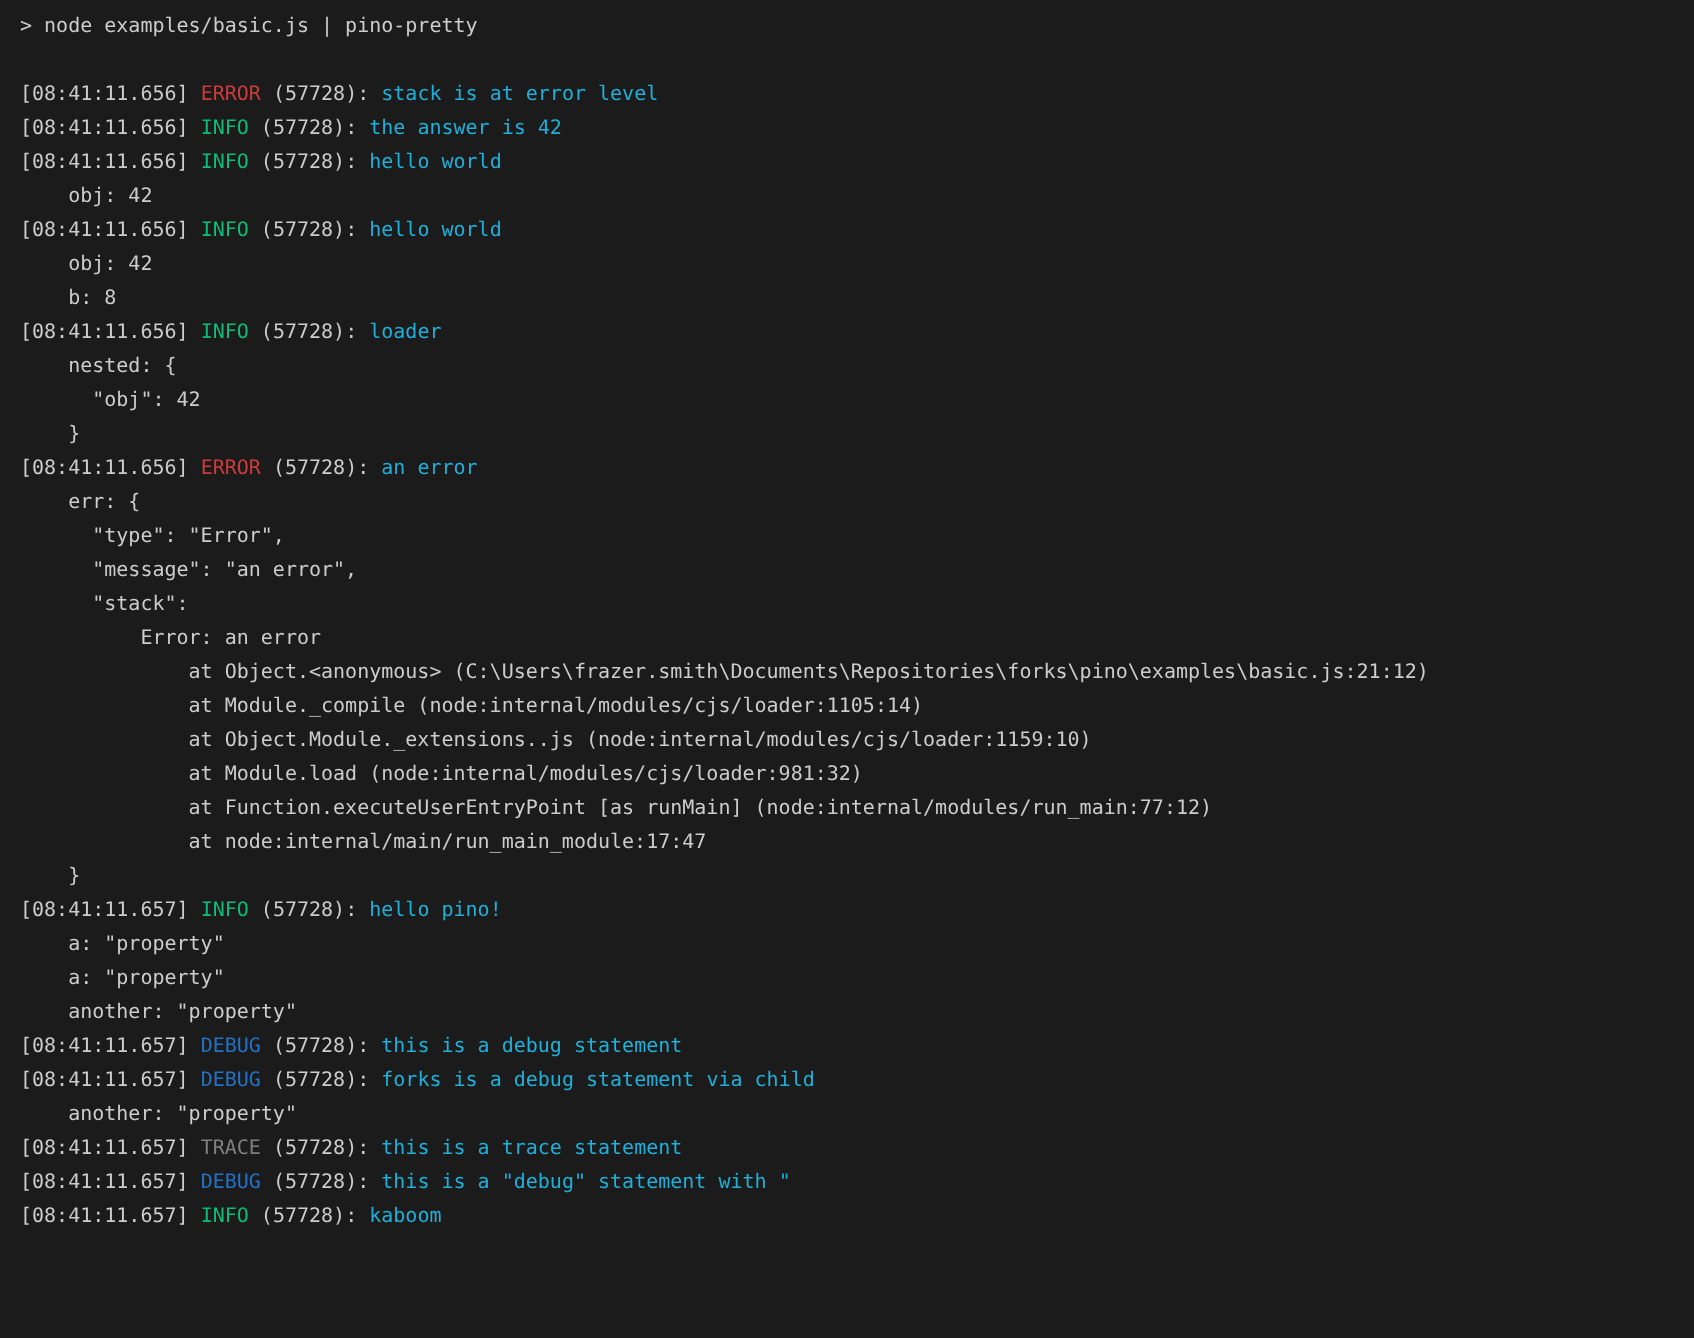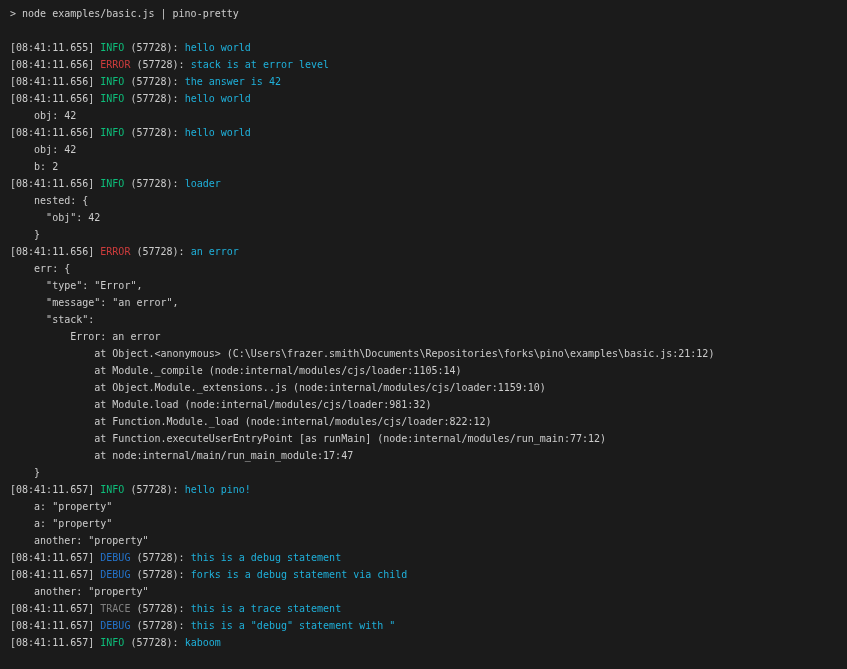--- a/index.html
+++ b/index.html
@@ -30,43 +30,41 @@
   .c-trace { color: var(--trace, #808080); }
   .c-msg   { color: var(--msg,   #1fb0da); }
 </style>
 </head>
 <body>
 
 <div class="terminal">
   <div class="line c-plain">&gt; node examples/basic.js | pino-pretty</div>
   <div class="line"></div>
   <div id="log-lines">
-      <div class="line"><span class="c-plain">[08:41:11.655] </span><span class="c-info">INFO</span><span class="c-plain"> (57728): </span><span class="c-msg">hello world</span></div>
       <div class="line"><span class="c-plain">[08:41:11.656] </span><span class="c-error">ERROR</span><span class="c-plain"> (57728): </span><span class="c-msg">stack is at error level</span></div>
       <div class="line"><span class="c-plain">[08:41:11.656] </span><span class="c-info">INFO</span><span class="c-plain"> (57728): </span><span class="c-msg">the answer is 42</span></div>
       <div class="line"><span class="c-plain">[08:41:11.656] </span><span class="c-info">INFO</span><span class="c-plain"> (57728): </span><span class="c-msg">hello world</span></div>
       <div class="line"><span class="c-plain">    obj: 42</span></div>
       <div class="line"><span class="c-plain">[08:41:11.656] </span><span class="c-info">INFO</span><span class="c-plain"> (57728): </span><span class="c-msg">hello world</span></div>
       <div class="line"><span class="c-plain">    obj: 42</span></div>
-      <div class="line"><span class="c-plain">    b: 2</span></div>
+      <div class="line"><span class="c-plain">    b: 8</span></div>
       <div class="line"><span class="c-plain">[08:41:11.656] </span><span class="c-info">INFO</span><span class="c-plain"> (57728): </span><span class="c-msg">loader</span></div>
       <div class="line"><span class="c-plain">    nested: {</span></div>
       <div class="line"><span class="c-plain">      "obj": 42</span></div>
       <div class="line"><span class="c-plain">    }</span></div>
       <div class="line"><span class="c-plain">[08:41:11.656] </span><span class="c-error">ERROR</span><span class="c-plain"> (57728): </span><span class="c-msg">an error</span></div>
       <div class="line"><span class="c-plain">    err: {</span></div>
       <div class="line"><span class="c-plain">      "type": "Error",</span></div>
       <div class="line"><span class="c-plain">      "message": "an error",</span></div>
       <div class="line"><span class="c-plain">      "stack":</span></div>
       <div class="line"><span class="c-plain">          Error: an error</span></div>
       <div class="line"><span class="c-plain">              at Object.&lt;anonymous&gt; (C:\Users\frazer.smith\Documents\Repositories\forks\pino\examples\basic.js:21:12)</span></div>
       <div class="line"><span class="c-plain">              at Module._compile (node:internal/modules/cjs/loader:1105:14)</span></div>
       <div class="line"><span class="c-plain">              at Object.Module._extensions..js (node:internal/modules/cjs/loader:1159:10)</span></div>
       <div class="line"><span class="c-plain">              at Module.load (node:internal/modules/cjs/loader:981:32)</span></div>
-      <div class="line"><span class="c-plain">              at Function.Module._load (node:internal/modules/cjs/loader:822:12)</span></div>
       <div class="line"><span class="c-plain">              at Function.executeUserEntryPoint [as runMain] (node:internal/modules/run_main:77:12)</span></div>
       <div class="line"><span class="c-plain">              at node:internal/main/run_main_module:17:47</span></div>
       <div class="line"><span class="c-plain">    }</span></div>
       <div class="line"><span class="c-plain">[08:41:11.657] </span><span class="c-info">INFO</span><span class="c-plain"> (57728): </span><span class="c-msg">hello pino!</span></div>
       <div class="line"><span class="c-plain">    a: "property"</span></div>
       <div class="line"><span class="c-plain">    a: "property"</span></div>
       <div class="line"><span class="c-plain">    another: "property"</span></div>
       <div class="line"><span class="c-plain">[08:41:11.657] </span><span class="c-debug">DEBUG</span><span class="c-plain"> (57728): </span><span class="c-msg">this is a debug statement</span></div>
       <div class="line"><span class="c-plain">[08:41:11.657] </span><span class="c-debug">DEBUG</span><span class="c-plain"> (57728): </span><span class="c-msg">forks is a debug statement via child</span></div>
       <div class="line"><span class="c-plain">    another: "property"</span></div>

